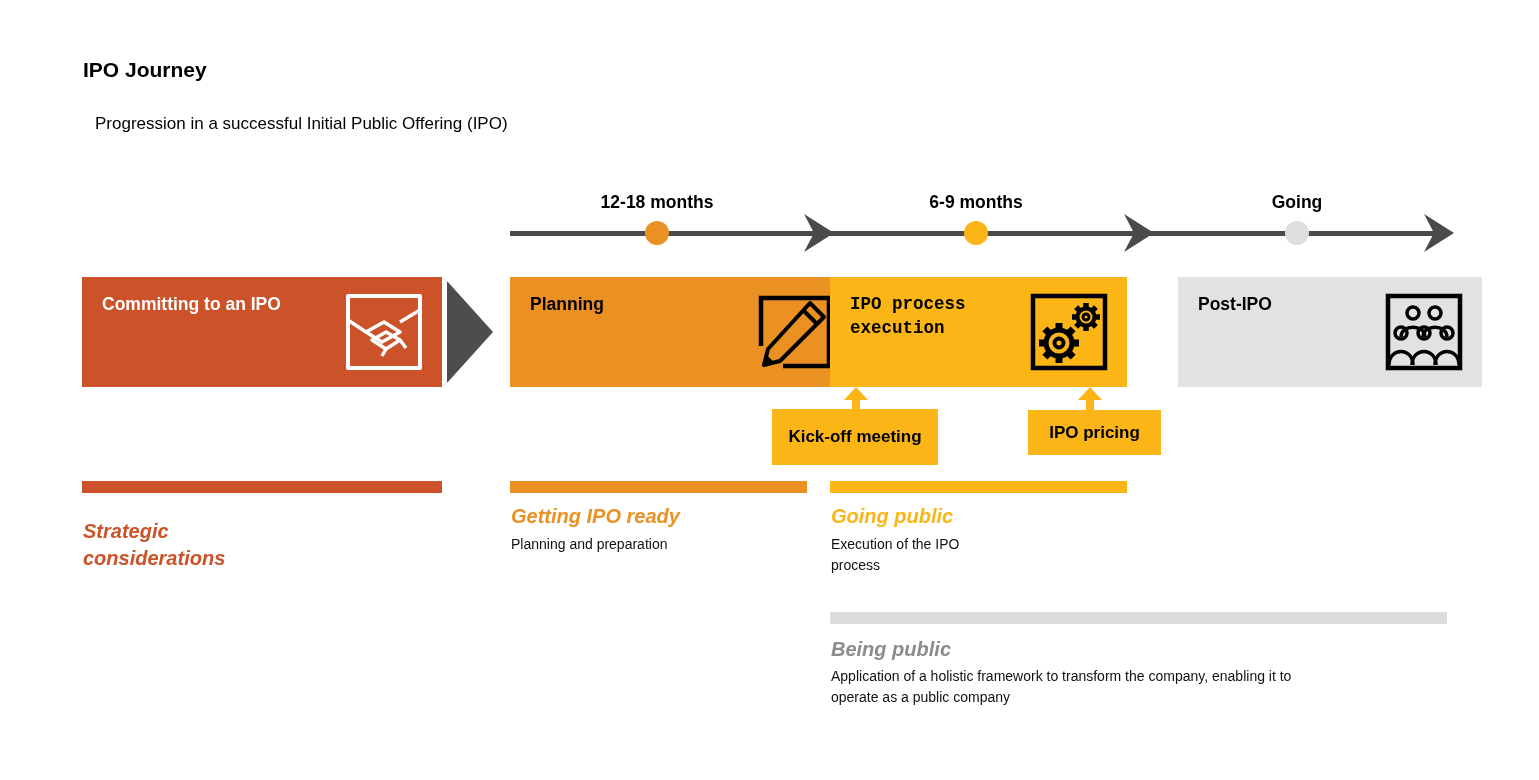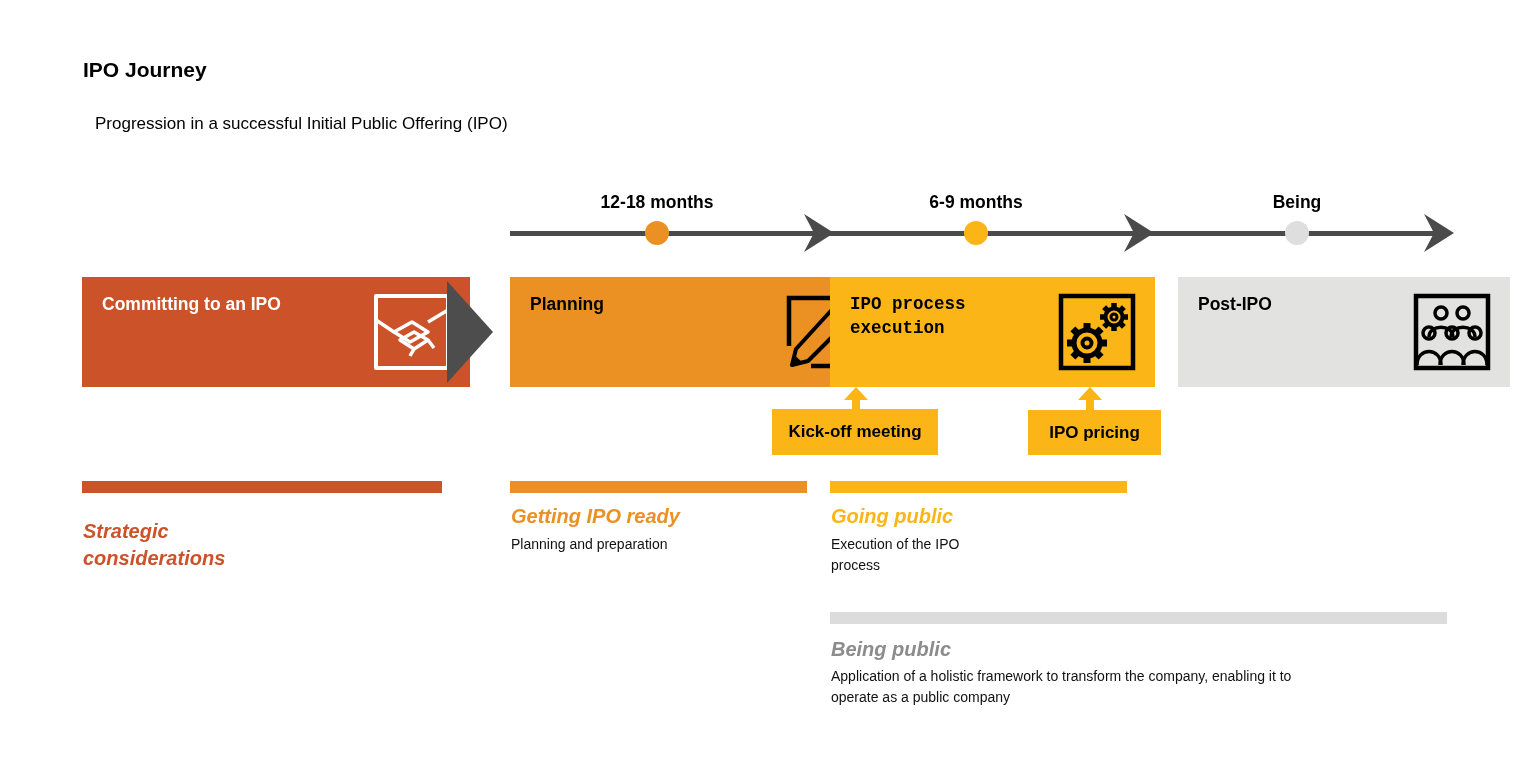--- a/index.html
+++ b/index.html
@@ -10,21 +10,21 @@
   .abs { position:absolute; }
 
   .title    { left:83px; top:58px;  font-size:21px; font-weight:bold; }
   .subtitle { left:83px; top:114px; font-size:17px;margin-left:12px; }
 
   .tl-label { top:192px; transform:translateX(-50%); font-size:17.5px; font-weight:bold; white-space:nowrap; }
   .tl-line  { left:510px; top:231px; width:932px; height:5px; background:#4A4A4A; }
   .tl-dot   { width:24px; height:24px; border-radius:50%; top:221px; }
   .chevron  { top:214px; }
 
-  .stage { top:277px; height:110px;padding-left:28px; }
+  .stage { top:277px; height:110px; }
   .stage-label { position:absolute; left:20px; top:16px; font-size:17.5px; font-weight:bold; line-height:1.35; }
   .stage-icon  { position:absolute; right:18px; top:15px; width:80px; height:80px; }
 
   .callout {
     background:#FBB517; font-weight:bold; font-size:17px;
     display:flex; align-items:center; justify-content:center; text-align:center;
   }
 
   .phase-bar   { top:481px; height:12px; }
   .phase-title { font-size:20px; font-weight:bold; font-style:italic; line-height:1.35; }
@@ -38,21 +38,21 @@
 </head>
 <body>
 
 <div class="canvas">
 
   <div class="abs title">IPO Journey</div>
   <div class="abs subtitle">Progression in a successful Initial Public Offering (IPO)</div>
 
   <div class="abs tl-label" style="left:657px">12-18 months</div>
   <div class="abs tl-label" style="left:976px">6-9 months</div>
-  <div class="abs tl-label" style="left:1297px">Being</div>
+  <div class="abs tl-label" style="left:1297px">Going</div>
 
   <div class="abs tl-line"></div>
   <svg class="abs chevron" style="left:804px" width="30" height="38" viewBox="0 0 30 38">
       <polygon points="0,0 30,19 0,38 10,19" fill="#4A4A4A"></polygon>
     </svg>
   <svg class="abs chevron" style="left:1124px" width="30" height="38" viewBox="0 0 30 38">
       <polygon points="0,0 30,19 0,38 10,19" fill="#4A4A4A"></polygon>
     </svg>
   <svg class="abs chevron" style="left:1424px" width="30" height="38" viewBox="0 0 30 38">
       <polygon points="0,0 30,19 0,38 10,19" fill="#4A4A4A"></polygon>
@@ -144,21 +144,21 @@
     </svg>
   </div>
 
   <svg class="abs" style="left:841px; top:387px" width="30" height="23" viewBox="0 0 30 23">
     <polygon points="15,0 27,13 19,13 19,23 11,23 11,13 3,13" fill="#FBB517"></polygon>
   </svg>
   <svg class="abs" style="left:1075px; top:387px" width="30" height="23" viewBox="0 0 30 23">
     <polygon points="15,0 27,13 19,13 19,23 11,23 11,13 3,13" fill="#FBB517"></polygon>
   </svg>
 
-  <div class="abs callout" style="left:772px; top:409px; width:166px; height:46px">
+  <div class="abs callout" style="left:772px; top:409px; width:166px; height:56px">
     <span>Kick-off meeting</span>
   </div>
   <div class="abs callout" style="left:1028px; top:410px; width:133px; height:45px">
     <span>IPO pricing</span>
   </div>
 
   <div class="abs phase-bar c-red" style="left:82px;  width:360px"></div>
   <div class="abs phase-bar c-orange" style="left:510px; width:297px"></div>
   <div class="abs phase-bar c-yellow" style="left:830px; width:297px"></div>
 

